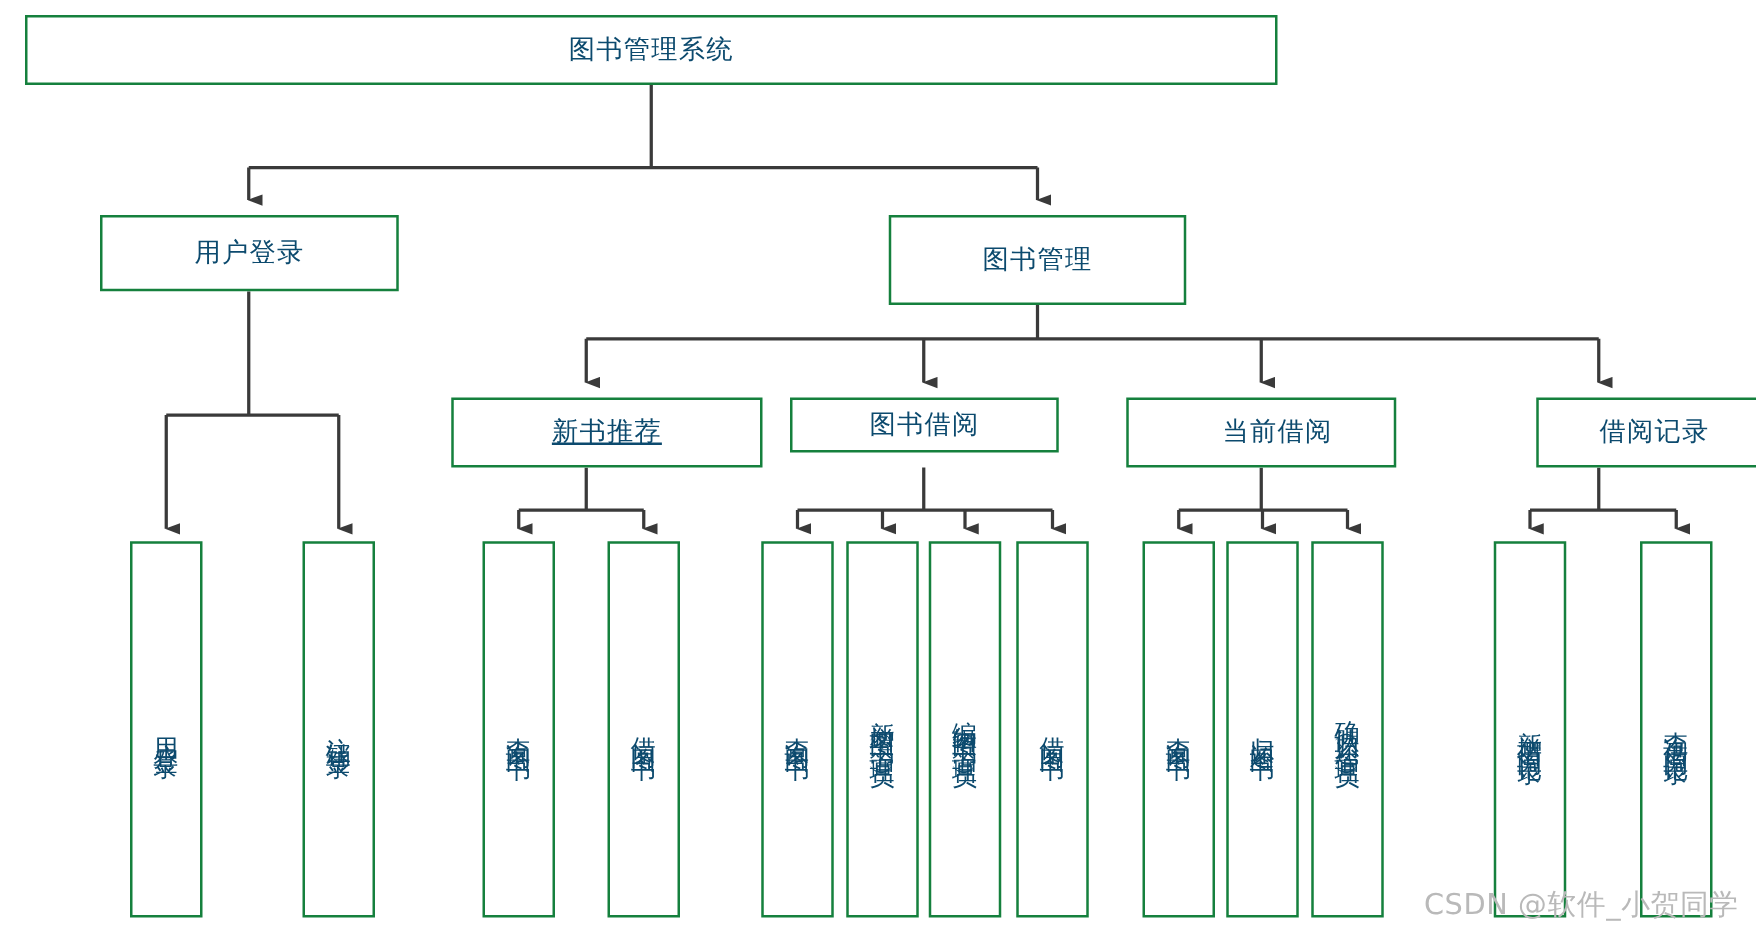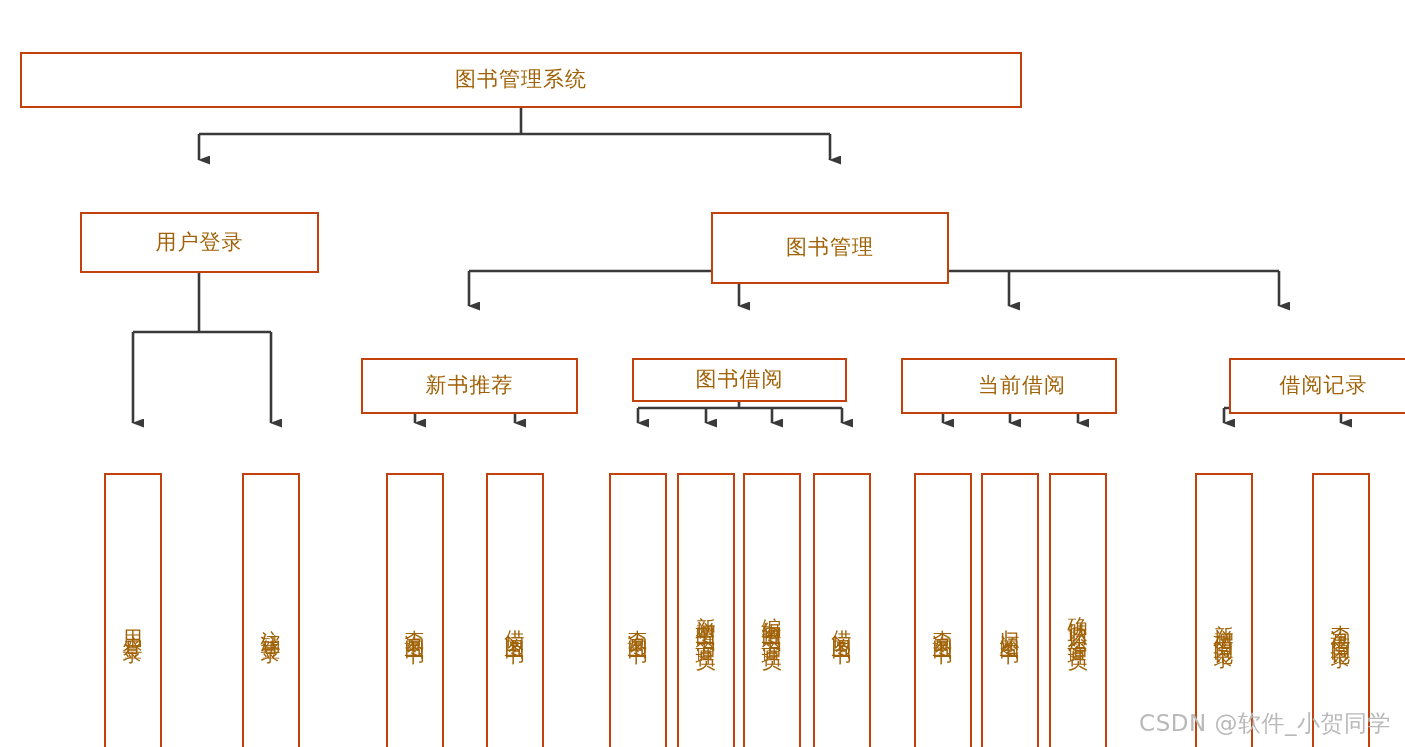--- a/index.html
+++ b/index.html
@@ -17,26 +17,25 @@
   #wires{
     position:absolute;
     left:0; top:0;
     width:1405px; height:747px;
     pointer-events:none;
   }
   .node{
     position:absolute;
     box-sizing:border-box;
     background:#ffffff;
-    border:2px solid #c2410c;
+    border:2px solid #15803d;
     display:flex;
     align-items:center;
     justify-content:center;
-    color:#a16207;
-    margin-top:40px;
+    color:#0c4a6e;
   }
   .node.h{
     font-size:21px;
     letter-spacing:1px;
     line-height:1.1;
   }
   .node.v{
     writing-mode:vertical-rl;
     text-orientation:upright;
     font-size:20px;
@@ -113,21 +112,21 @@
       <path d="M1224,408 L1224,423" marker-end="url(#arw)"></path>
       <path d="M1341,408 L1341,423" marker-end="url(#arw)"></path>
     </g>
   </svg>
 
   <div class="node h" style="left:20px;top:12px;width:1002px;height:56px;">图书管理系统</div>
 
   <div class="node h" style="left:80px;top:172px;width:239px;height:61px;">用户登录</div>
   <div class="node h" style="left:711px;top:172px;width:238px;height:72px;">图书管理</div>
 
-  <div class="node h" style="left:361px;top:318px;width:217px;height:56px;">新书推荐</div>
+  <div class="node h" style="left:361px;top:318px;width:249px;height:56px;text-decoration:underline;">新书推荐</div>
   <div class="node h" style="left:632px;top:318px;width:215px;height:44px;">图书借阅</div>
   <div class="node h" style="left:901px;top:318px;width:216px;height:56px;padding-left:26px;">当前借阅</div>
   <div class="node h" style="left:1229px;top:318px;width:189px;height:56px;">借阅记录</div>
 
   <div class="node v" style="left:104px;top:433px;width:58px;height:301px;">
     <span class="vtxt">用户登录</span>
   </div>
   <div class="node v" style="left:242px;top:433px;width:58px;height:301px;">
     <span class="vtxt">注销登录</span>
   </div>

